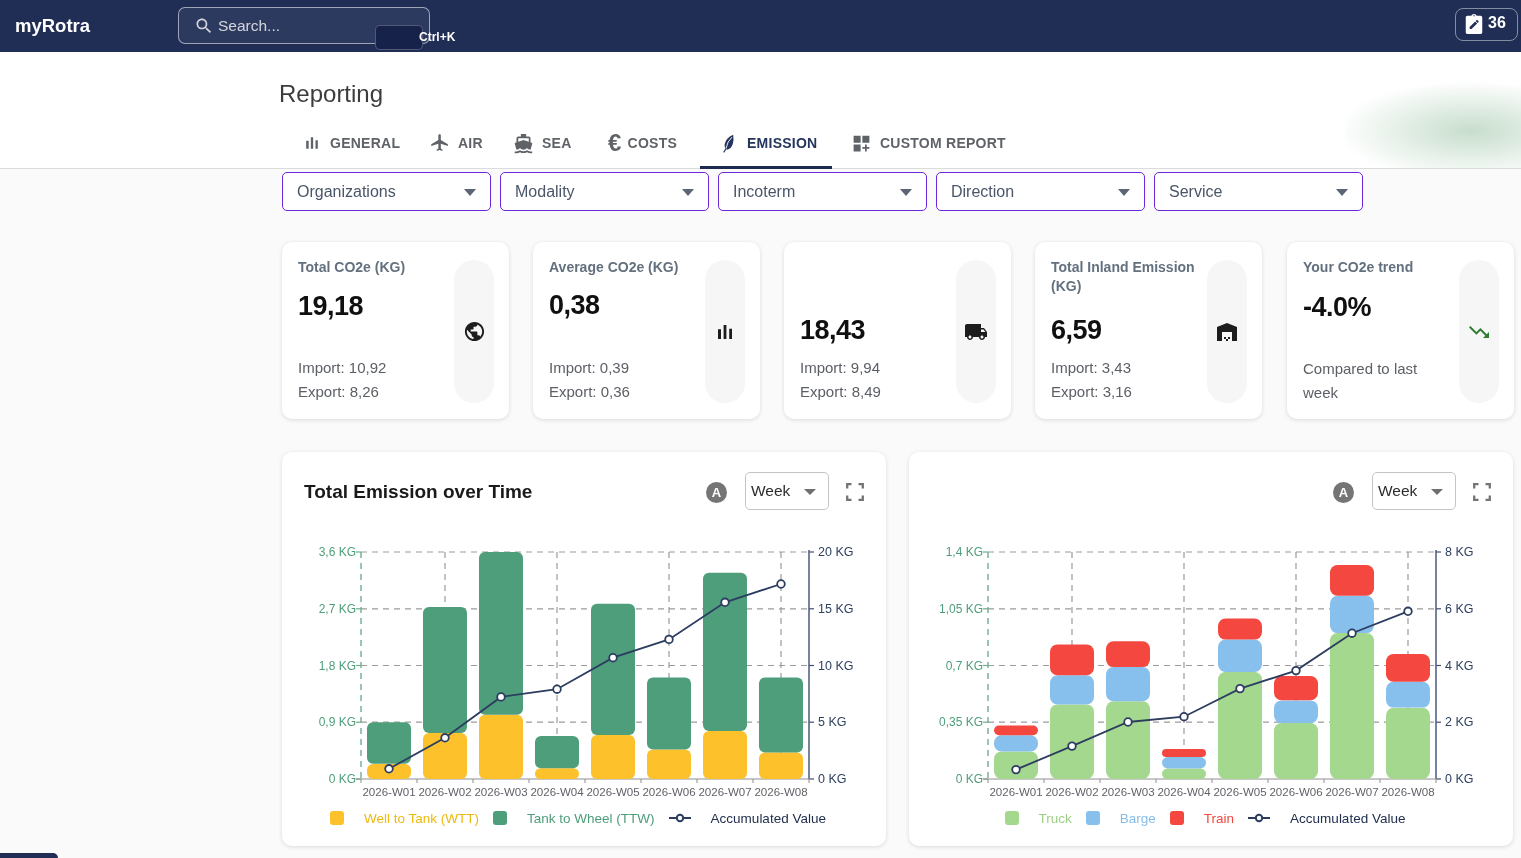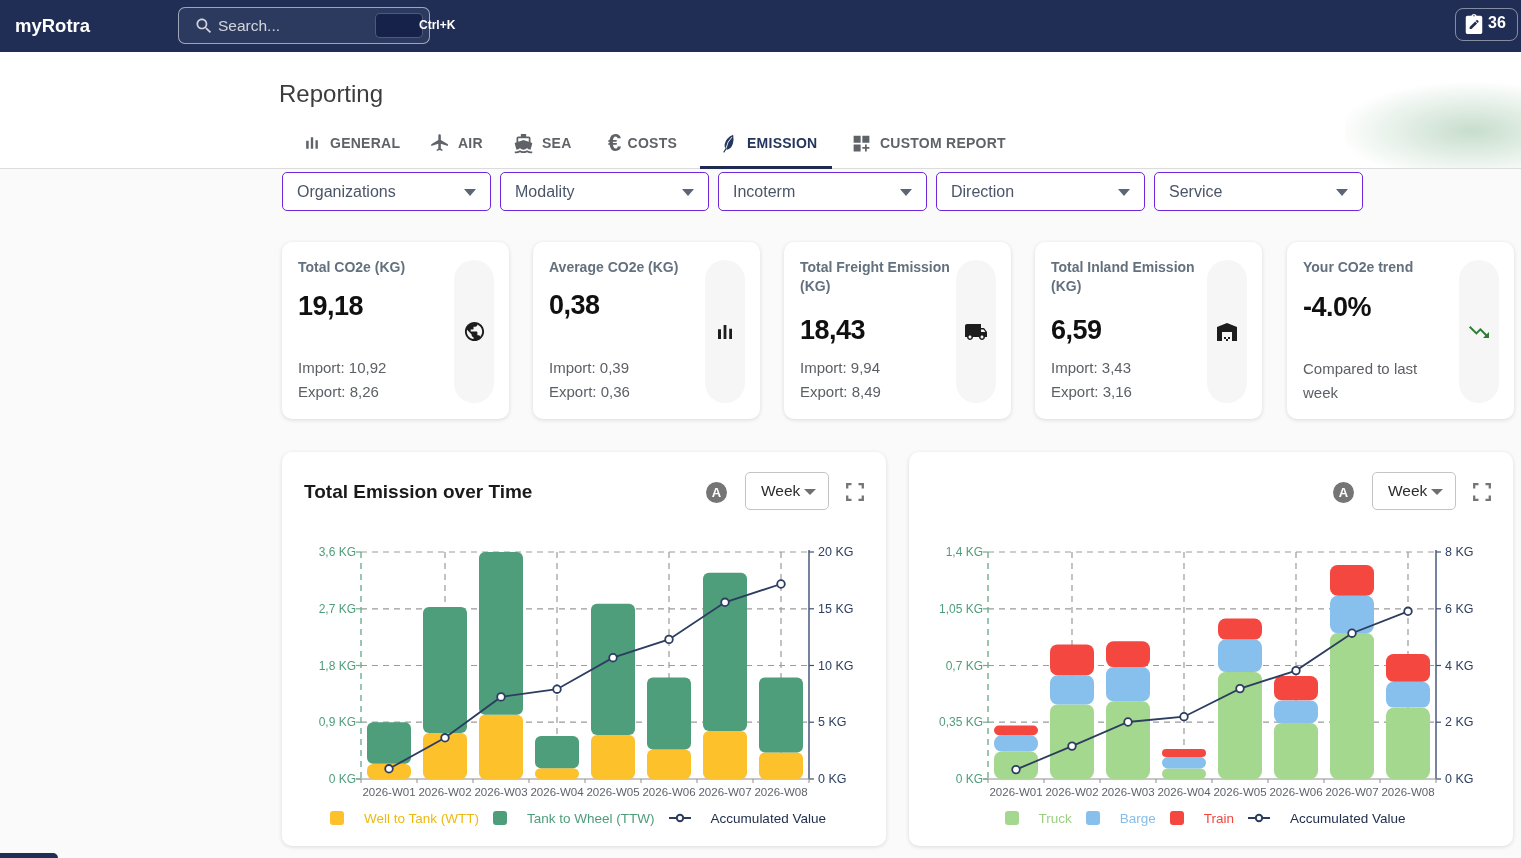--- a/index.html
+++ b/index.html
@@ -1,39 +1,39 @@
 <!DOCTYPE html>
 <html><head><meta charset="utf-8">
 <style>
 * { margin:0; padding:0; box-sizing:border-box; }
 body { width:1521px; height:858px; overflow:hidden; font-family:"Liberation Sans", sans-serif; background:#fafafa; position:relative; }
 .abs { position:absolute; }
 .navbar { left:0; top:0; width:1521px; height:52px; background:#202e56; }
 .brand { left:15px; top:0; height:52px; line-height:52px; color:#fff; font-size:18.5px; font-weight:bold; }
 .search { left:178px; top:7px; width:252px; height:37px; border:1px solid rgba(255,255,255,0.55); border-radius:7px; background:rgba(255,255,255,0.06); }
 .search-txt { left:218px; top:7px; height:37px; line-height:37px; color:rgba(255,255,255,0.78); font-size:15.5px; }
-.ctrlk { left:375px; top:13px; width:48px; height:25px; background:#17224a; border:1px solid rgba(255,255,255,0.25); border-radius:5px; color:#fff; font-size:12px; font-weight:bold; text-align:center; line-height:23px;padding-left:43px; }
+.ctrlk { left:375px; top:25px; width:48px; height:25px; background:#17224a; border:1px solid rgba(255,255,255,0.25); border-radius:5px; color:#fff; font-size:12px; font-weight:bold; text-align:center; line-height:23px;padding-left:43px; }
 .notif { left:1455px; top:8px; width:63px; height:33px; border:1.5px solid rgba(255,255,255,0.45); border-radius:8px; }
 .band { left:0; top:52px; width:1521px; height:117px; background:#fff; border-bottom:1px solid #dcdcdc; }
 .greenwash { left:1345px; top:70px; width:176px; height:98px; background:radial-gradient(ellipse 135px 50px at 72% 62%, rgba(175,207,183,0.7), rgba(175,207,183,0) 100%); }
 .reporting { left:279px; top:80px; font-size:24px; color:#3c3c3c; }
 .tab { top:130px; height:26px; display:flex; align-items:center; gap:8px; color:#5f6368; font-size:14px; font-weight:bold; letter-spacing:0.25px; }
 .tab.active { color:#24355e; }
 .underline { left:700px; top:166px; width:132px; height:2.5px; background:#1e2b50; }
 .filter { top:172px; width:209px; height:39px; border:1px solid #6d28d9; border-radius:5px; background:#fff; color:#4a5568; font-size:16px; line-height:37px; padding-left:14px; }
 .filter .arr { position:absolute; right:14px; top:16px; width:0; height:0; border-left:6px solid transparent; border-right:6px solid transparent; border-top:7px solid #5b6575; }
 .card { background:#fff; border-radius:10px; box-shadow:0 1px 4px rgba(0,0,0,0.13); }
 .kpi { top:242px; width:227px; height:177px; }
 .kpi .ttl { position:absolute; left:16px; top:16px; font-size:14px; font-weight:bold; color:#63707e; line-height:19px; width:163px; }
 .kpi .num { position:absolute; left:16px; font-size:27px; font-weight:bold; letter-spacing:-0.5px; color:#101010; }
 .kpi .sub { position:absolute; left:16px; top:109px; font-size:15px; color:#5c6066; line-height:23.5px; }
 .pill { position:absolute; left:172px; top:18px; width:40px; height:143px; background:#f6f6f7; border-radius:20px; }
 .chartcard { top:452px; width:604px; height:394px; }
 .acirc { position:absolute; width:21px; height:21px; border-radius:50%; background:#757575; color:#fff; font-size:13px; font-weight:bold; text-align:center; line-height:21px; }
-.weekbtn { position:absolute; width:84px; height:38px; border:1px solid #c4c4c4; border-radius:5px; background:#fff; font-size:15.5px; color:#2d2d2d; line-height:36px; padding-left:15px; }
+.weekbtn { position:absolute; width:84px; height:38px; border:1px solid #c4c4c4; border-radius:5px; background:#fff; font-size:15.5px; color:#2d2d2d; line-height:36px; padding-left:5px; }
 .weekbtn .arr { position:absolute; right:12px; top:16px; width:0; height:0; border-left:6px solid transparent; border-right:6px solid transparent; border-top:6.5px solid #6f6f6f; }
 .legend { position:absolute; top:352px; height:28px; display:flex; align-items:center; justify-content:center; gap:14px; font-size:13.5px; }
 .litem { display:flex; align-items:center; gap:20px; }
 .sw { width:14px; height:14px; border-radius:3px; display:inline-block; }
 .corner { left:0; top:853px; width:58px; height:5px; background:#202e56; border-top-right-radius:6px; }
 </style></head>
 <body>
 <div class="abs navbar"></div>
 <div class="abs brand">myRotra</div>
 <div class="abs search"></div>
@@ -107,21 +107,20 @@
 <div class="abs card kpi" style="left:533px">
   <div class="ttl">Average CO2e (KG)</div>
   <div class="num" style="top:48px">0,38</div>
   <div class="sub" style="top:114px">Import: 0,39<br>Export: 0,36</div>
   <div class="pill"></div>
   <div style="position:absolute;left:180.0px;top:77.5px"><svg width="24" height="24" viewBox="0 0 24 24" fill="#1d1d1d" style="">
         <path d="M5 9.2h3V19H5V9.2zM10.6 5h2.8v14h-2.8V5zm5.6 3.8H19V19h-2.8V8.8z"></path>
       </svg></div>
 </div>
 <div class="abs card kpi" style="left:784px">
-  <div class="ttl">Total Freight Emission (KG)</div>
   <div class="num" style="top:73px">18,43</div>
   <div class="sub" style="top:114px">Import: 9,94<br>Export: 8,49</div>
   <div class="pill"></div>
   <div style="position:absolute;left:180.0px;top:77.5px"><svg width="24" height="24" viewBox="0 0 24 24" fill="#1d1d1d" style="">
         <path d="M20 8h-3V4H3c-1.1 0-2 .9-2 2v11h2c0 1.66 1.34 3 3 3s3-1.34 3-3h6c0 1.66 1.34 3 3 3s3-1.34 3-3h2v-5l-3-4zM6 18.5c-.83 0-1.5-.67-1.5-1.5s.67-1.5 1.5-1.5 1.5.67 1.5 1.5-.67 1.5-1.5 1.5zm13.5-9l1.96 2.5H17V9.5h2.5zm-1.5 9c-.83 0-1.5-.67-1.5-1.5s.67-1.5 1.5-1.5 1.5.67 1.5 1.5-.67 1.5-1.5 1.5z"></path>
       </svg></div>
 </div>
 <div class="abs card kpi" style="left:1035px">
   <div class="ttl">Total Inland Emission (KG)</div>
   <div class="num" style="top:73px">6,59</div>

